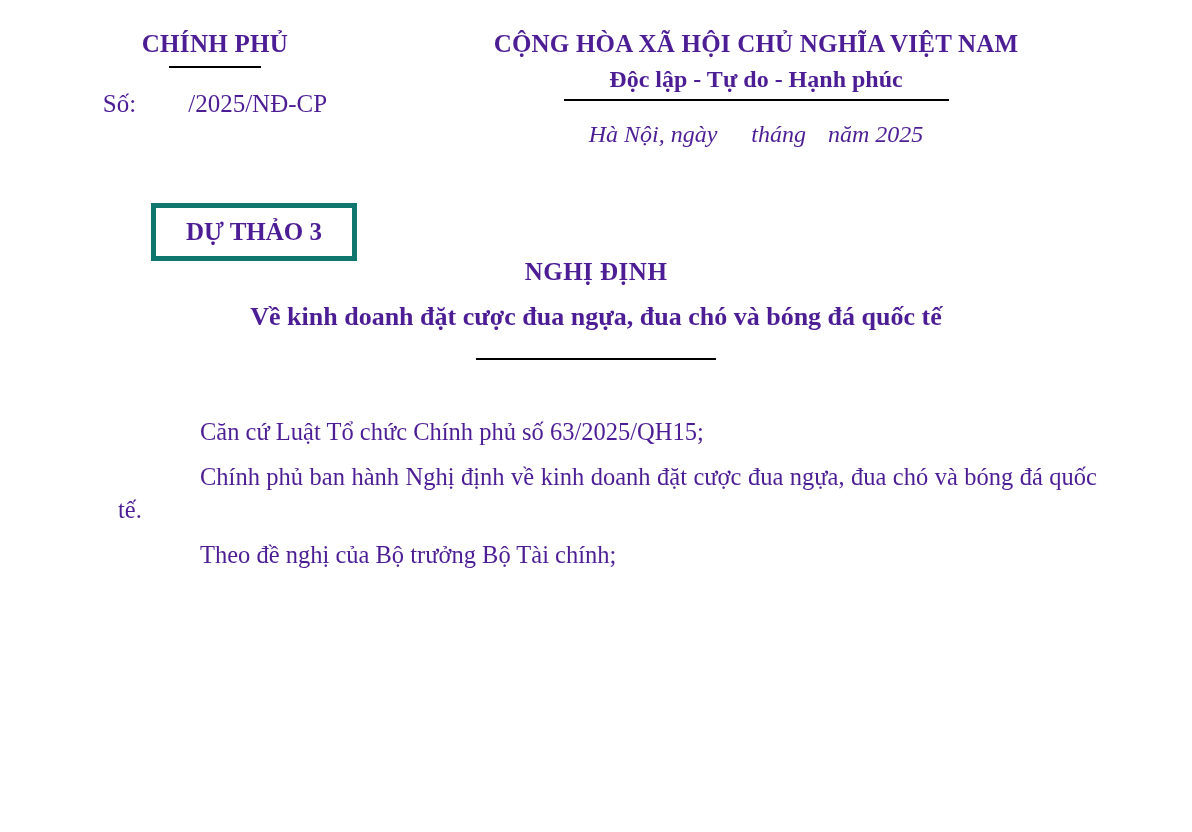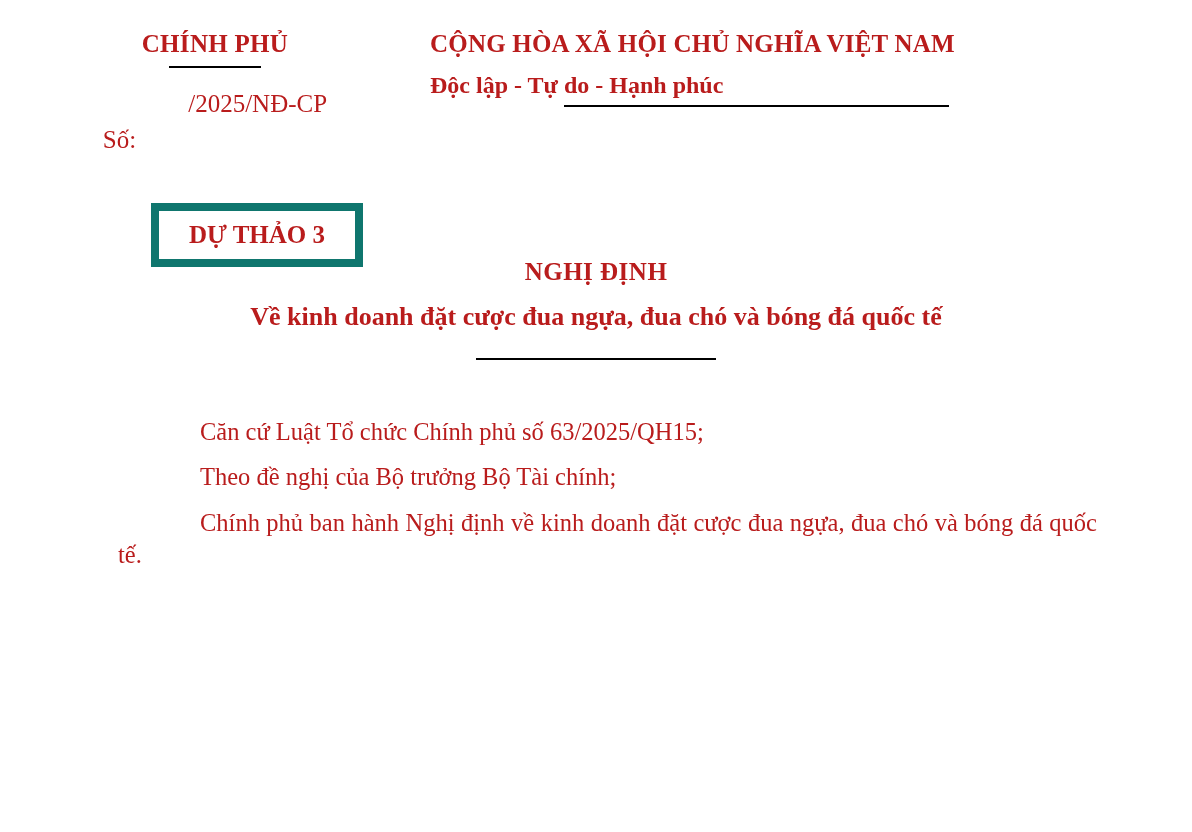--- a/index.html
+++ b/index.html
@@ -6,37 +6,38 @@
     margin: 0;
     padding: 0;
     background: #ffffff;
   }
   .page {
     position: relative;
     width: 1192px;
     height: 832px;
     background: #ffffff;
     font-family: "Liberation Serif", "DejaVu Serif", serif;
-    color: #b91c1c;
+    color: #4c1d95;
     overflow: hidden;
   }
 
   
   .header {
     display: flex;
     align-items: flex-start;
     padding-top: 30px;
   }
   .header-left {
     width: 430px;
     text-align: center;
     position: relative;
   }
   .header-right {
     flex: 1;
+    text-align: center;
     position: relative;
     padding-right: 110px;
   }
 
   .org-name {
     font-size: 25px;
     font-weight: bold;
     letter-spacing: 0.3px;
   }
   .rule-short {
@@ -46,32 +47,31 @@
     margin: 8px auto 0 auto;
   }
   .doc-number {
     margin-top: 22px;
     font-size: 25px;
     display: flex;
     justify-content: center;
   }
   .doc-number .lbl {
     margin-right: 52px;
-    margin-top: 36px;
   }
 
   .country-name {
     font-size: 25px;
     font-weight: bold;
     letter-spacing: 0.2px;
   }
   .motto {
     font-size: 24px;
     font-weight: bold;
-    margin-top: 14px;
+    margin-top: 8px;
   }
   .rule-motto {
     width: 385px;
     height: 2px;
     background: #000;
     margin: 6px auto 0 auto;
   }
   .place-date {
     margin-top: 20px;
     font-size: 24px;
@@ -80,21 +80,21 @@
   .place-date .gap1 { display:inline-block; width: 34px; }
   .place-date .gap2 { display:inline-block; width: 22px; }
 
   
   .draft-box {
     position: absolute;
     left: 151px;
     top: 203px;
     width: 196px;
     height: 48px;
-    border: 8px solid #0f766e;
+    border: 5px solid #0f766e;
     display: flex;
     align-items: center;
     justify-content: center;
     font-size: 25px;
     font-weight: bold;
   }
 
   
   .title-block {
     position: absolute;
@@ -148,31 +148,34 @@
       <div class="doc-number">
         <span class="lbl">Số:</span>
         <span>/2025/NĐ-CP</span>
       </div>
     </div>
 
     <div class="header-right">
       <div class="country-name">CỘNG HÒA XÃ HỘI CHỦ NGHĨA VIỆT NAM</div>
       <div class="motto">Độc lập - Tự do - Hạnh phúc</div>
       <div class="rule-motto"></div>
+      <div class="place-date">
+        <span>Hà Nội, ngày</span><span class="gap1"></span><span>tháng</span><span class="gap2"></span><span>năm 2025</span>
+      </div>
     </div>
 
   </div>
 
   <div class="draft-box">DỰ THẢO 3</div>
 
   <div class="title-block">
     <div class="decree-kind">NGHỊ ĐỊNH</div>
     <div class="decree-subject">Về kinh doanh đặt cược đua ngựa, đua chó và bóng đá quốc tế</div>
     <div class="rule-title"></div>
   </div>
 
   <div class="body">
     <p>Căn cứ Luật Tổ chức Chính phủ số 63/2025/QH15;</p>
+    <p>Chính phủ ban hành Nghị định về kinh doanh đặt cược đua ngựa, đua chó và bóng đá quốc tế.</p>
     <p>Theo đề nghị của Bộ trưởng Bộ Tài chính;</p>
-    <p>Chính phủ ban hành Nghị định về kinh doanh đặt cược đua ngựa, đua chó và bóng đá quốc tế.</p>
   </div>
 
 </div>
 
 </body></html>

